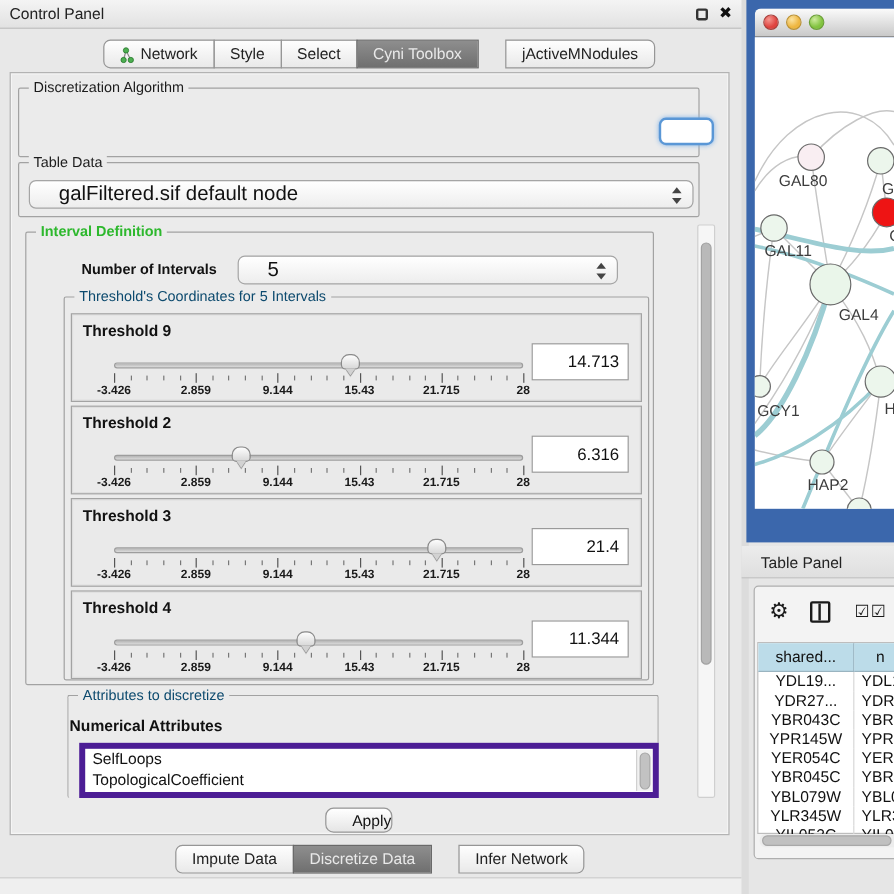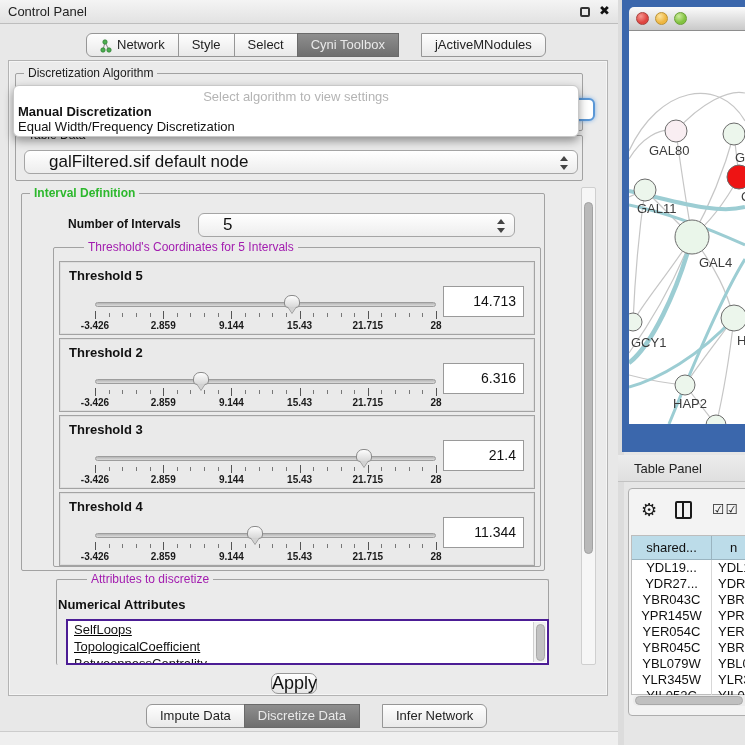--- a/index.html
+++ b/index.html
@@ -27,21 +27,21 @@
   .bottom-tabs { left:146px; top:704px; }
   .bottom-strip { position:absolute; left:0; top:731px; width:618px; height:14px; background:#efefef; border-top:1px solid #cccccc; }
 
   
   .main-panel { position:absolute; left:8px; top:60px; width:600px; height:636px;
     background:#ebebeb; border:1px solid #b3b3b3; box-shadow:inset 0 0 0 1px #f5f5f5; }
 
   .group { position:absolute; border:1px solid #a2a2a2; border-radius:2px; }
   .group-label { position:absolute; top:-8px; left:8px; background:#ebebeb; padding:0 4px; font-size:12px; color:#1c1c1c; }
   .group-label.green { color:#2db82d;font-weight:bold; }
-  .group-label.blue { color:#a21caf;margin-left:22px; }
+  .group-label.blue { color:#0c4a6e; }
 
   
   .combo { position:absolute; background:linear-gradient(#ffffff,#ededed); border:1px solid #a5a5a5;
     border-radius:6px; font-size:17px; color:#111; line-height:22px; padding-left:24px; }
   .combo .arrows { position:absolute; right:9px; top:4px; width:8px; height:16px; }
   .combo .arrows:before { content:""; position:absolute; left:0; top:1px; border-left:4px solid transparent;
     border-right:4px solid transparent; border-bottom:5px solid #444; }
   .combo .arrows:after { content:""; position:absolute; left:0; bottom:1px; border-left:4px solid transparent;
     border-right:4px solid transparent; border-top:5px solid #444; }
   .combo-focus { position:absolute; background:#fff; border:2px solid #5a97d6; border-radius:6px;
@@ -72,34 +72,34 @@
   .ticklabels { position:absolute; left:0; top:22px; width:353px; height:12px; }
   .ticklabels span { position:absolute; width:60px; text-align:center; font-size:10px; font-weight:600; color:#1a1a1a; }
   .tvalue { position:absolute; right:10px; top:24px; width:81px; height:31px; background:#ffffff;
     border:1px solid #9a9a9a; font-size:14px; color:#111; text-align:right; line-height:29px; padding-right:7px; }
 
   
   .nintervals-label { position:absolute; font-size:12px; font-weight:bold; color:#111; }
 
   
   .attr-sub { position:absolute; font-size:13px; font-weight:bold; color:#111; }
-  .attr-list { position:absolute; background:#ffffff; border:2px solid #4c1d95; overflow:hidden;text-decoration:underline; }
+  .attr-list { position:absolute; background:#ffffff; border:5px solid #4c1d95; overflow:hidden; }
   .attr-item { font-size:13px; color:#111; padding:1px 0 1px 6px; line-height:15px; }
   .list-scroll { position:absolute; right:1px; top:1px; width:13px; bottom:1px; background:#f1f1f1; border-left:1px solid #d0d0d0; }
   .list-scroll .lthumb { position:absolute; left:2px; top:2px; width:9px; height:92%; background:#c2c2c2; border:1px solid #a8a8a8; border-radius:5px; }
 
   
   .vscroll { position:absolute; left:572px; top:126px; width:15px; height:478px; background:#f6f6f6;
     border:1px solid #cfcfcf; border-radius:2px; }
   .vscroll .vthumb { position:absolute; left:2px; top:14px; width:9px; height:352px; background:#b9b9b9;
     border:1px solid #a2a2a2; border-radius:6px; }
 
-  .apply-btn { position:absolute; left:262px; top:612px; width:46px; height:21px;
+  .apply-btn { position:absolute; left:262px; top:612px; width:56px; height:21px;
     background:linear-gradient(#ffffff,#e5e5e5); border:1px solid #979797; border-radius:7px;
-    font-size:18px; color:#111; text-align:left; line-height:19px; }
+    font-size:13px; color:#111; text-align:right; line-height:19px; }
 
   
   .gap-strip { position:absolute; left:618px; top:0; width:6px; height:745px; background:#dcdcdc; }
   .net-frame { position:absolute; left:622px; top:0; width:123px; height:452px; background:#3b67ac; }
   .net-titlebar { position:absolute; left:7px; top:7px; width:116px; height:24px;
     background:linear-gradient(#fbfbfb,#c9c9c9); border-bottom:1px solid #8e8e8e; border-radius:5px 0 0 0; }
   .light { position:absolute; top:5px; width:13px; height:13px; border-radius:50%; }
   .light.red { left:7px; background:radial-gradient(circle at 35% 30%, #f59790, #df4440 60%); border:1px solid #a8403c; }
   .light.yellow { left:26px; background:radial-gradient(circle at 35% 30%, #fbe3a0, #eeb640 60%); border:1px solid #bb9234; }
   .light.green { left:45px; background:radial-gradient(circle at 35% 30%, #cdeb9e, #82c340 60%); border:1px solid #6b9f37; }
@@ -184,42 +184,37 @@
       </div>
 
       <div class="group" style="left:6px; top:74px; width:568px; height:46px;">
         <span class="group-label">Table Data</span>
         <div class="combo" style="left:8px; top:14px; width:554px; height:24px;">
           <span>galFiltered.sif default node</span>
           <span class="arrows"></span>
         </div>
       </div>
 
-      <div class="popup">
-        <div class="hint">Select algorithm to view settings</div>
-        <div class="item bold">Manual Discretization</div>
-        <div class="item plain">Equal Width/Frequency Discretization</div>
-      </div>
 
       <div class="group" style="left:12px; top:132px; width:524px; height:378px;">
         <span class="group-label green">Interval Definition</span>
       </div>
 
       <span class="nintervals-label" style="position:absolute; left:59px; top:156px;">Number of Intervals</span>
       <div class="combo" style="left:189px; top:152px; width:317px; height:24px;">
         <span>5</span>
         <span class="arrows"></span>
       </div>
 
       <div class="group" style="left:44px; top:186px; width:488px; height:320px;">
         <span class="group-label blue">Threshold's Coordinates for 5 Intervals</span>
       </div>
 
       <div class="tpanel" style="top:200px;">
-        <div class="tlabel">Threshold 5</div>
+        <div class="tlabel">Threshold 9</div>
         <div class="slider">
           <div class="track"></div>
           <div class="thumb" style="left: 194.824px;"></div>
           <div class="ticks">
               <div class="tick major" style="left: 6px;"></div>
               <div class="tick" style="left: 19.64px;"></div>
               <div class="tick" style="left: 33.28px;"></div>
               <div class="tick" style="left: 46.92px;"></div>
               <div class="tick" style="left: 60.56px;"></div>
               <div class="tick major" style="left: 74.2px;"></div>

